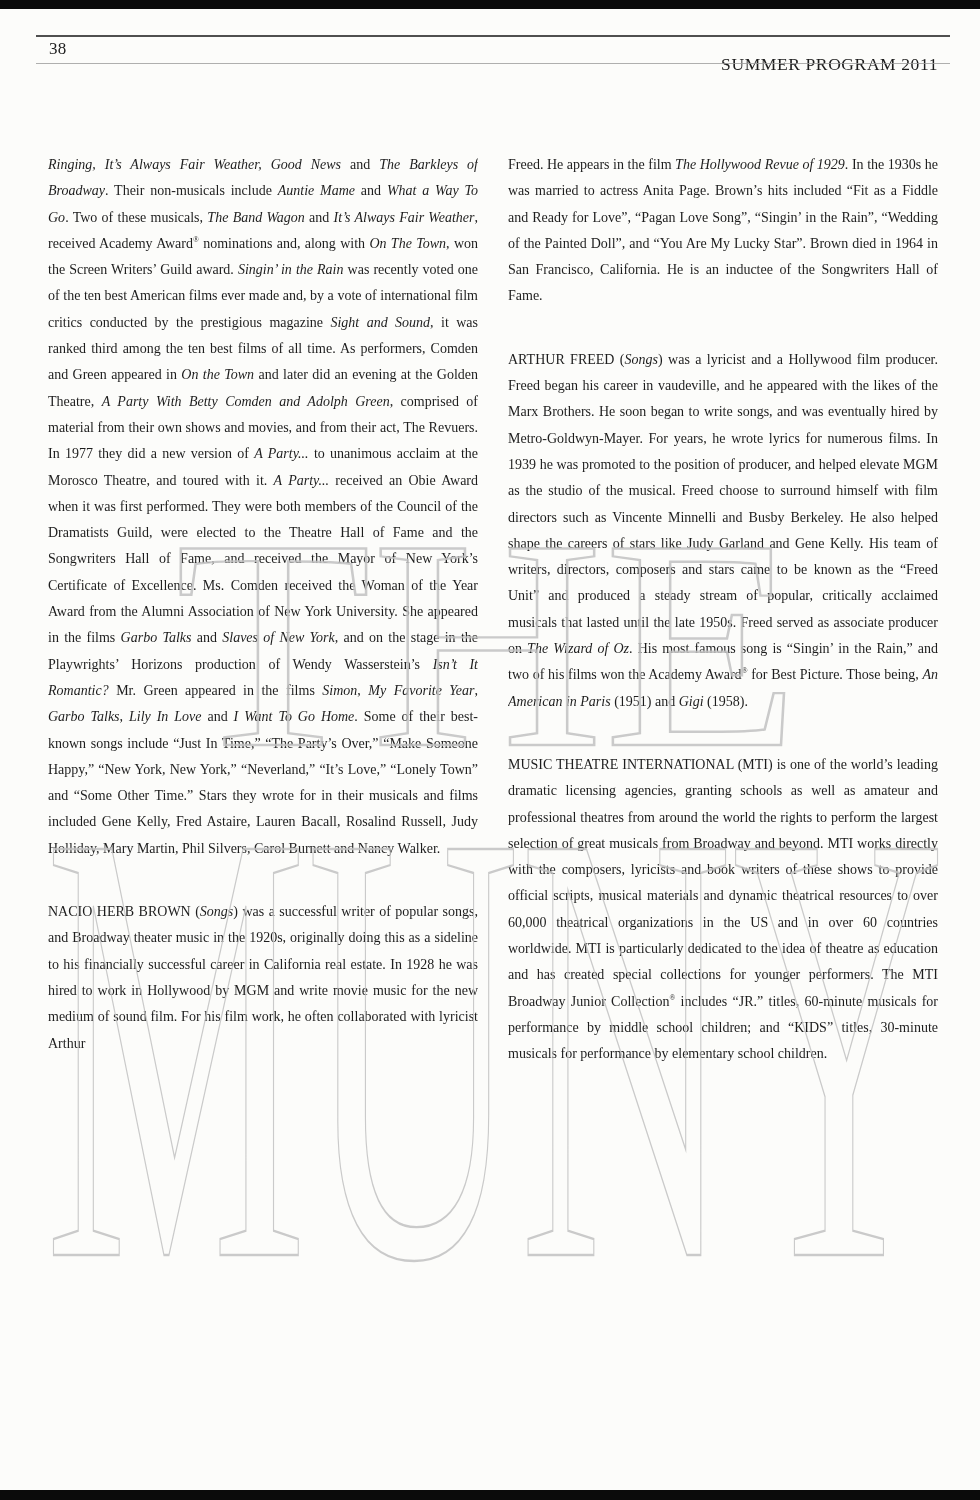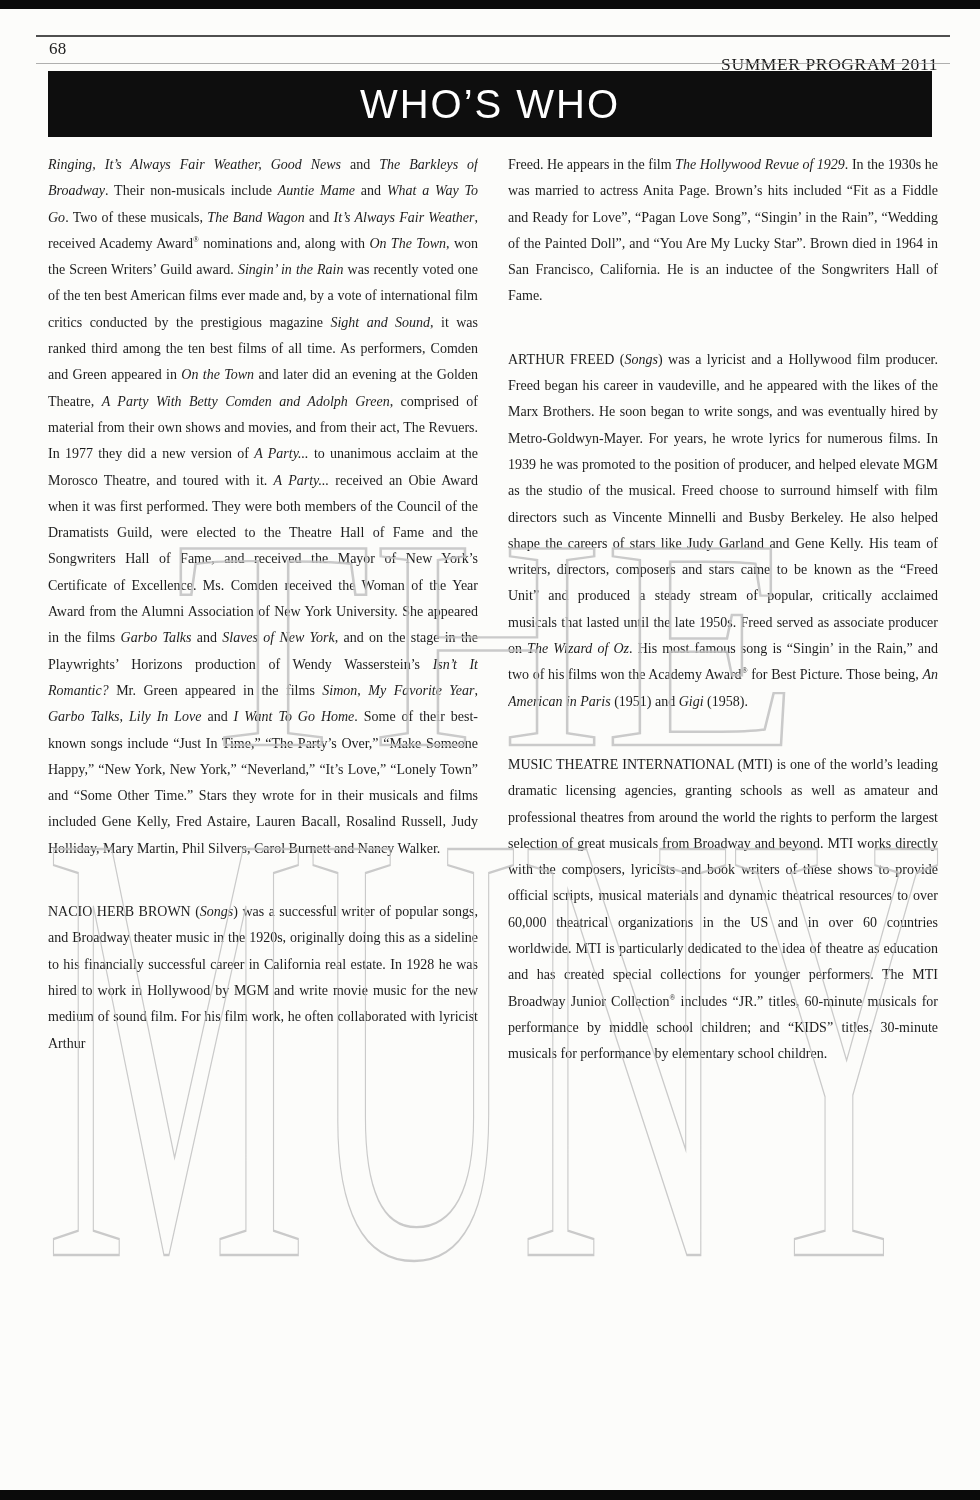--- a/index.html
+++ b/index.html
@@ -69,27 +69,24 @@
   }
 </style>
 </head>
 <body>
 
 <div class="page">
 
   <div class="edge-bar top"></div>
 
   <div class="rule upper"></div>
-  <span class="folio">68</span>
+  <span class="folio">38</span>
   <span class="header-right">SUMMER PROGRAM 2011</span>
   <div class="rule lower"></div>
 
-  <div class="banner">
-    <span class="banner-title">WHO’S WHO</span>
-  </div>
 
   <div class="columns">
     <div class="col">
       <p class="para"><span class="ri">Ringing, It’s Always Fair Weather, Good News</span><span> and </span><span class="ri">The Barkleys of Broadway</span><span>. Their non-musicals include </span><span class="ri">Auntie Mame</span><span> and </span><span class="ri">What a Way To Go</span><span>. Two of these musicals, </span><span class="ri">The Band Wagon</span><span> and </span><span class="ri">It’s Always Fair Weather</span><span>, received Academy Award</span><span class="rsup">®</span><span> nominations and, along with </span><span class="ri">On The Town</span><span>, won the Screen Writers’ Guild award. </span><span class="ri">Singin’ in the Rain</span><span> was recently voted one of the ten best American films ever made and, by a vote of international film critics conducted by the prestigious magazine </span><span class="ri">Sight and Sound</span><span>, it was ranked third among the ten best films of all time. As performers, Comden and Green appeared in </span><span class="ri">On the Town</span><span> and later did an evening at the Golden Theatre, </span><span class="ri">A Party With Betty Comden and Adolph Green</span><span>, comprised of material from their own shows and movies, and from their act, The Revuers. In 1977 they did a new version of </span><span class="ri">A Party...</span><span> to unanimous acclaim at the Morosco Theatre, and toured with it. </span><span class="ri">A Party...</span><span> received an Obie Award when it was first performed. They were both members of the Council of the Dramatists Guild, were elected to the Theatre Hall of Fame and the Songwriters Hall of Fame, and received the Mayor of New York’s Certificate of Excellence. Ms. Comden received the Woman of the Year Award from the Alumni Association of New York University. She appeared in the films </span><span class="ri">Garbo Talks</span><span> and </span><span class="ri">Slaves of New York</span><span>, and on the stage in the Playwrights’ Horizons production of Wendy Wasserstein’s </span><span class="ri">Isn’t It Romantic?</span><span> Mr. Green appeared in the films </span><span class="ri">Simon</span><span>, </span><span class="ri">My Favorite Year</span><span>, </span><span class="ri">Garbo Talks</span><span>, </span><span class="ri">Lily In Love</span><span> and </span><span class="ri">I Want To Go Home</span><span>. Some of their best-known songs include “Just In Time,” “The Party’s Over,” “Make Someone Happy,” “New York, New York,” “Neverland,” “It’s Love,” “Lonely Town” and “Some Other Time.” Stars they wrote for in their musicals and films included Gene Kelly, Fred Astaire, Lauren Bacall, Rosalind Russell, Judy Holliday, Mary Martin, Phil Silvers, Carol Burnett and Nancy Walker.</span></p>
       <p class="para"><span class="rb">NACIO HERB BROWN</span><span> (</span><span class="ri">Songs</span><span>) was a successful writer of popular songs, and Broadway theater music in the 1920s, originally doing this as a sideline to his financially successful career in California real estate. In 1928 he was hired to work in Hollywood by MGM and write movie music for the new medium of sound film. For his film work, he often collaborated with lyricist Arthur</span></p>
     </div>
     <div class="col">
       <p class="para"><span>Freed. He appears in the film </span><span class="ri">The Hollywood Revue of 1929</span><span>. In the 1930s he was married to actress Anita Page. Brown’s hits included “Fit as a Fiddle and Ready for Love”, “Pagan Love Song”, “Singin’ in the Rain”, “Wedding of the Painted Doll”, and “You Are My Lucky Star”. Brown died in 1964 in San Francisco, California. He is an inductee of the Songwriters Hall of Fame.</span></p>
       <p class="para"><span class="rb">ARTHUR FREED</span><span> (</span><span class="ri">Songs</span><span>) was a lyricist and a Hollywood film producer. Freed began his career in vaudeville, and he appeared with the likes of the Marx Brothers. He soon began to write songs, and was eventually hired by Metro-Goldwyn-Mayer. For years, he wrote lyrics for numerous films. In 1939 he was promoted to the position of producer, and helped elevate MGM as the studio of the musical. Freed choose to surround himself with film directors such as Vincente Minnelli and Busby Berkeley. He also helped shape the careers of stars like Judy Garland and Gene Kelly. His team of writers, directors, composers and stars came to be known as the “Freed Unit” and produced a steady stream of popular, critically acclaimed musicals that lasted until the late 1950s. Freed served as associate producer on </span><span class="ri">The Wizard of Oz</span><span>. His most famous song is “Singin’ in the Rain,” and two of his films won the Academy Award</span><span class="rsup">®</span><span> for Best Picture. Those being, </span><span class="ri">An American in Paris</span><span> (1951) and </span><span class="ri">Gigi</span><span> (1958).</span></p>
       <p class="para"><span class="rb">MUSIC THEATRE INTERNATIONAL</span><span> (MTI) is one of the world’s leading dramatic licensing agencies, granting schools as well as amateur and professional theatres from around the world the rights to perform the largest selection of great musicals from Broadway and beyond. MTI works directly with the composers, lyricists and book writers of these shows to provide official scripts, musical materials and dynamic theatrical resources to over 60,000 theatrical organizations in the US and in over 60 countries worldwide. MTI is particularly dedicated to the idea of theatre as education and has created special collections for younger performers. The MTI Broadway Junior Collection</span><span class="rsup">®</span><span> includes “JR.” titles, 60-minute musicals for performance by middle school children; and “KIDS” titles, 30-minute musicals for performance by elementary school children.</span></p>

